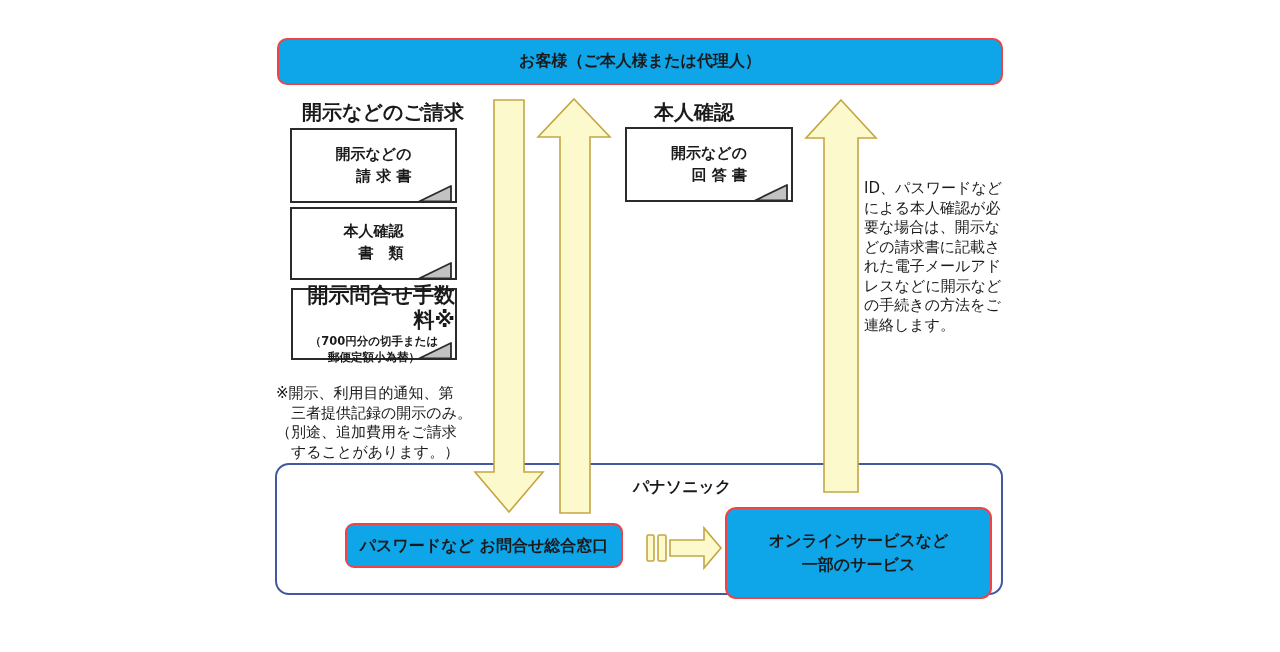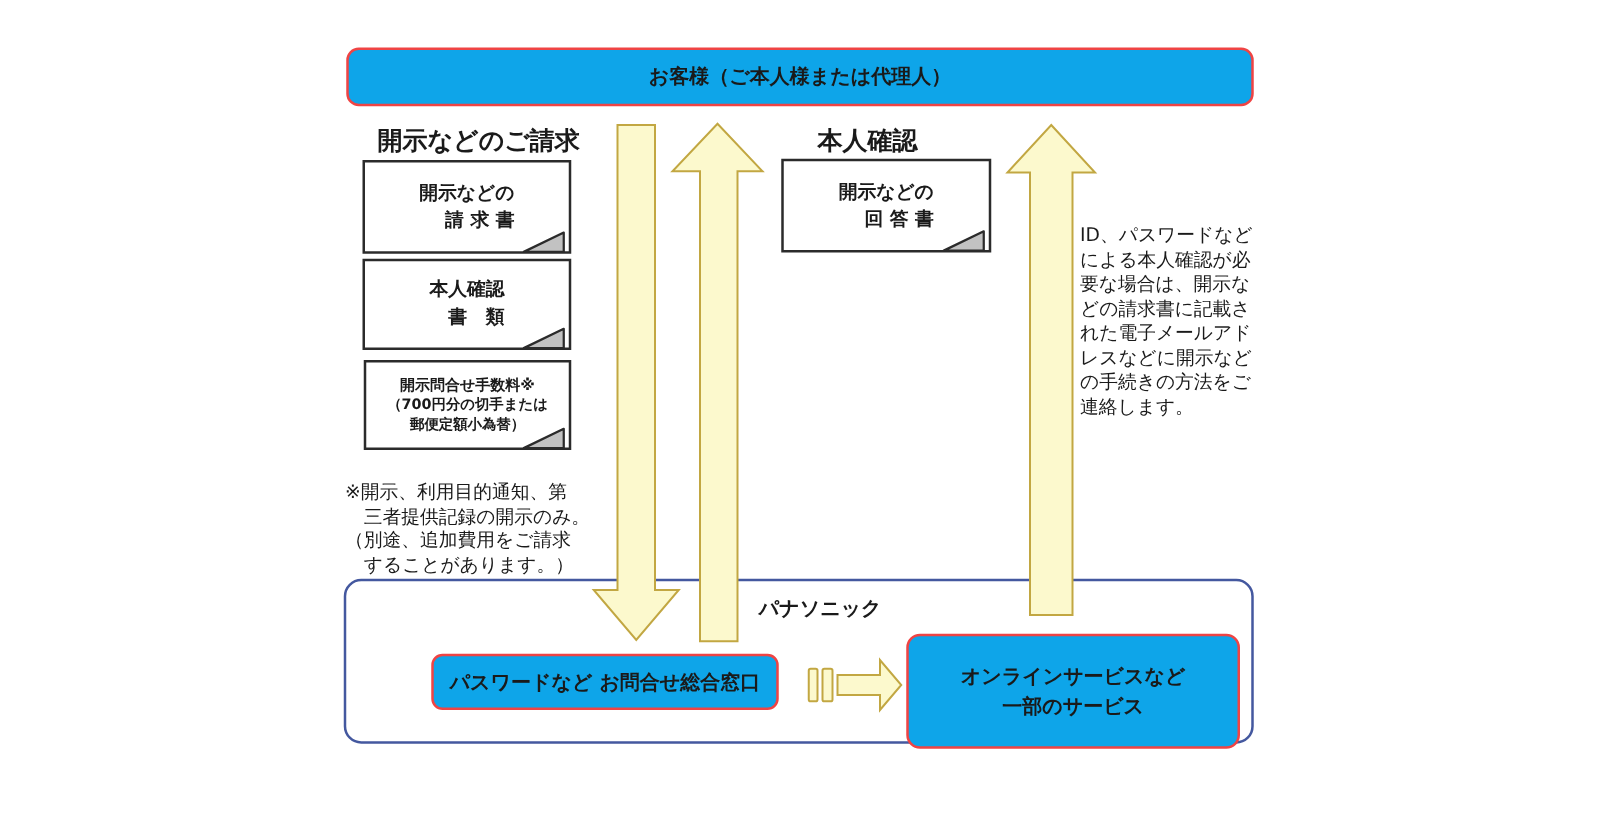--- a/index.html
+++ b/index.html
@@ -49,21 +49,21 @@
 
   <div class="abs doc" style="left:290px;top:207px;width:167px;height:73px;font-family:Liberation Mono, monospace;">
     <span class="doc-text">本人確認
 書　類</span>
     <svg class="fold" viewBox="0 0 34 19">
       <polygon points="1,17.5 33,17.5 33,2" fill="#c2c2c2" stroke="#2b2b2b" stroke-width="1.8" stroke-linejoin="round"></polygon>
     </svg>
   </div>
 
   <div class="abs doc" style="left:291px;top:288px;width:166px;height:72px;">
-    <span class="doc-text" style="font-size:12px;line-height:1.2;">開示問合せ手数料※</span>
+    <span class="doc-text" style="font-size:21px;line-height:1.2;">開示問合せ手数料※</span>
     <span class="doc-sub">（700円分の切手または
 郵便定額小為替）</span>
     <svg class="fold" viewBox="0 0 34 19">
       <polygon points="1,17.5 33,17.5 33,2" fill="#c2c2c2" stroke="#2b2b2b" stroke-width="1.8" stroke-linejoin="round"></polygon>
     </svg>
   </div>
 
   <div class="abs para" style="left:276px;top:372px;width:212px;margin-top:12px;">※開示、利用目的通知、第
 　三者提供記録の開示のみ。
 （別途、追加費用をご請求
@@ -83,21 +83,21 @@
 による本人確認が必
 要な場合は、開示な
 どの請求書に記載さ
 れた電子メールアド
 レスなどに開示など
 の手続きの方法をご
 連絡します。</div>
 
   <div class="abs outline-box" style="left:275px;top:463px;width:728px;height:132px;"></div>
 
-  <div class="abs label" style="left:607px;top:477px;font-size:16px;">パナソニック</div>
+  <div class="abs label" style="left:633px;top:477px;font-size:16px;">パナソニック</div>
 
   <div class="abs lav-box" style="left:345px;top:523px;width:278px;height:45px;border-radius:9px;">
     <span class="big-label">パスワードなど お問合せ総合窓口</span>
   </div>
 
   <div class="abs lav-box" style="left:725px;top:507px;width:267px;height:92px;border-radius:11px;">
     <span class="big-label">オンラインサービスなど
 一部のサービス</span>
   </div>
 

